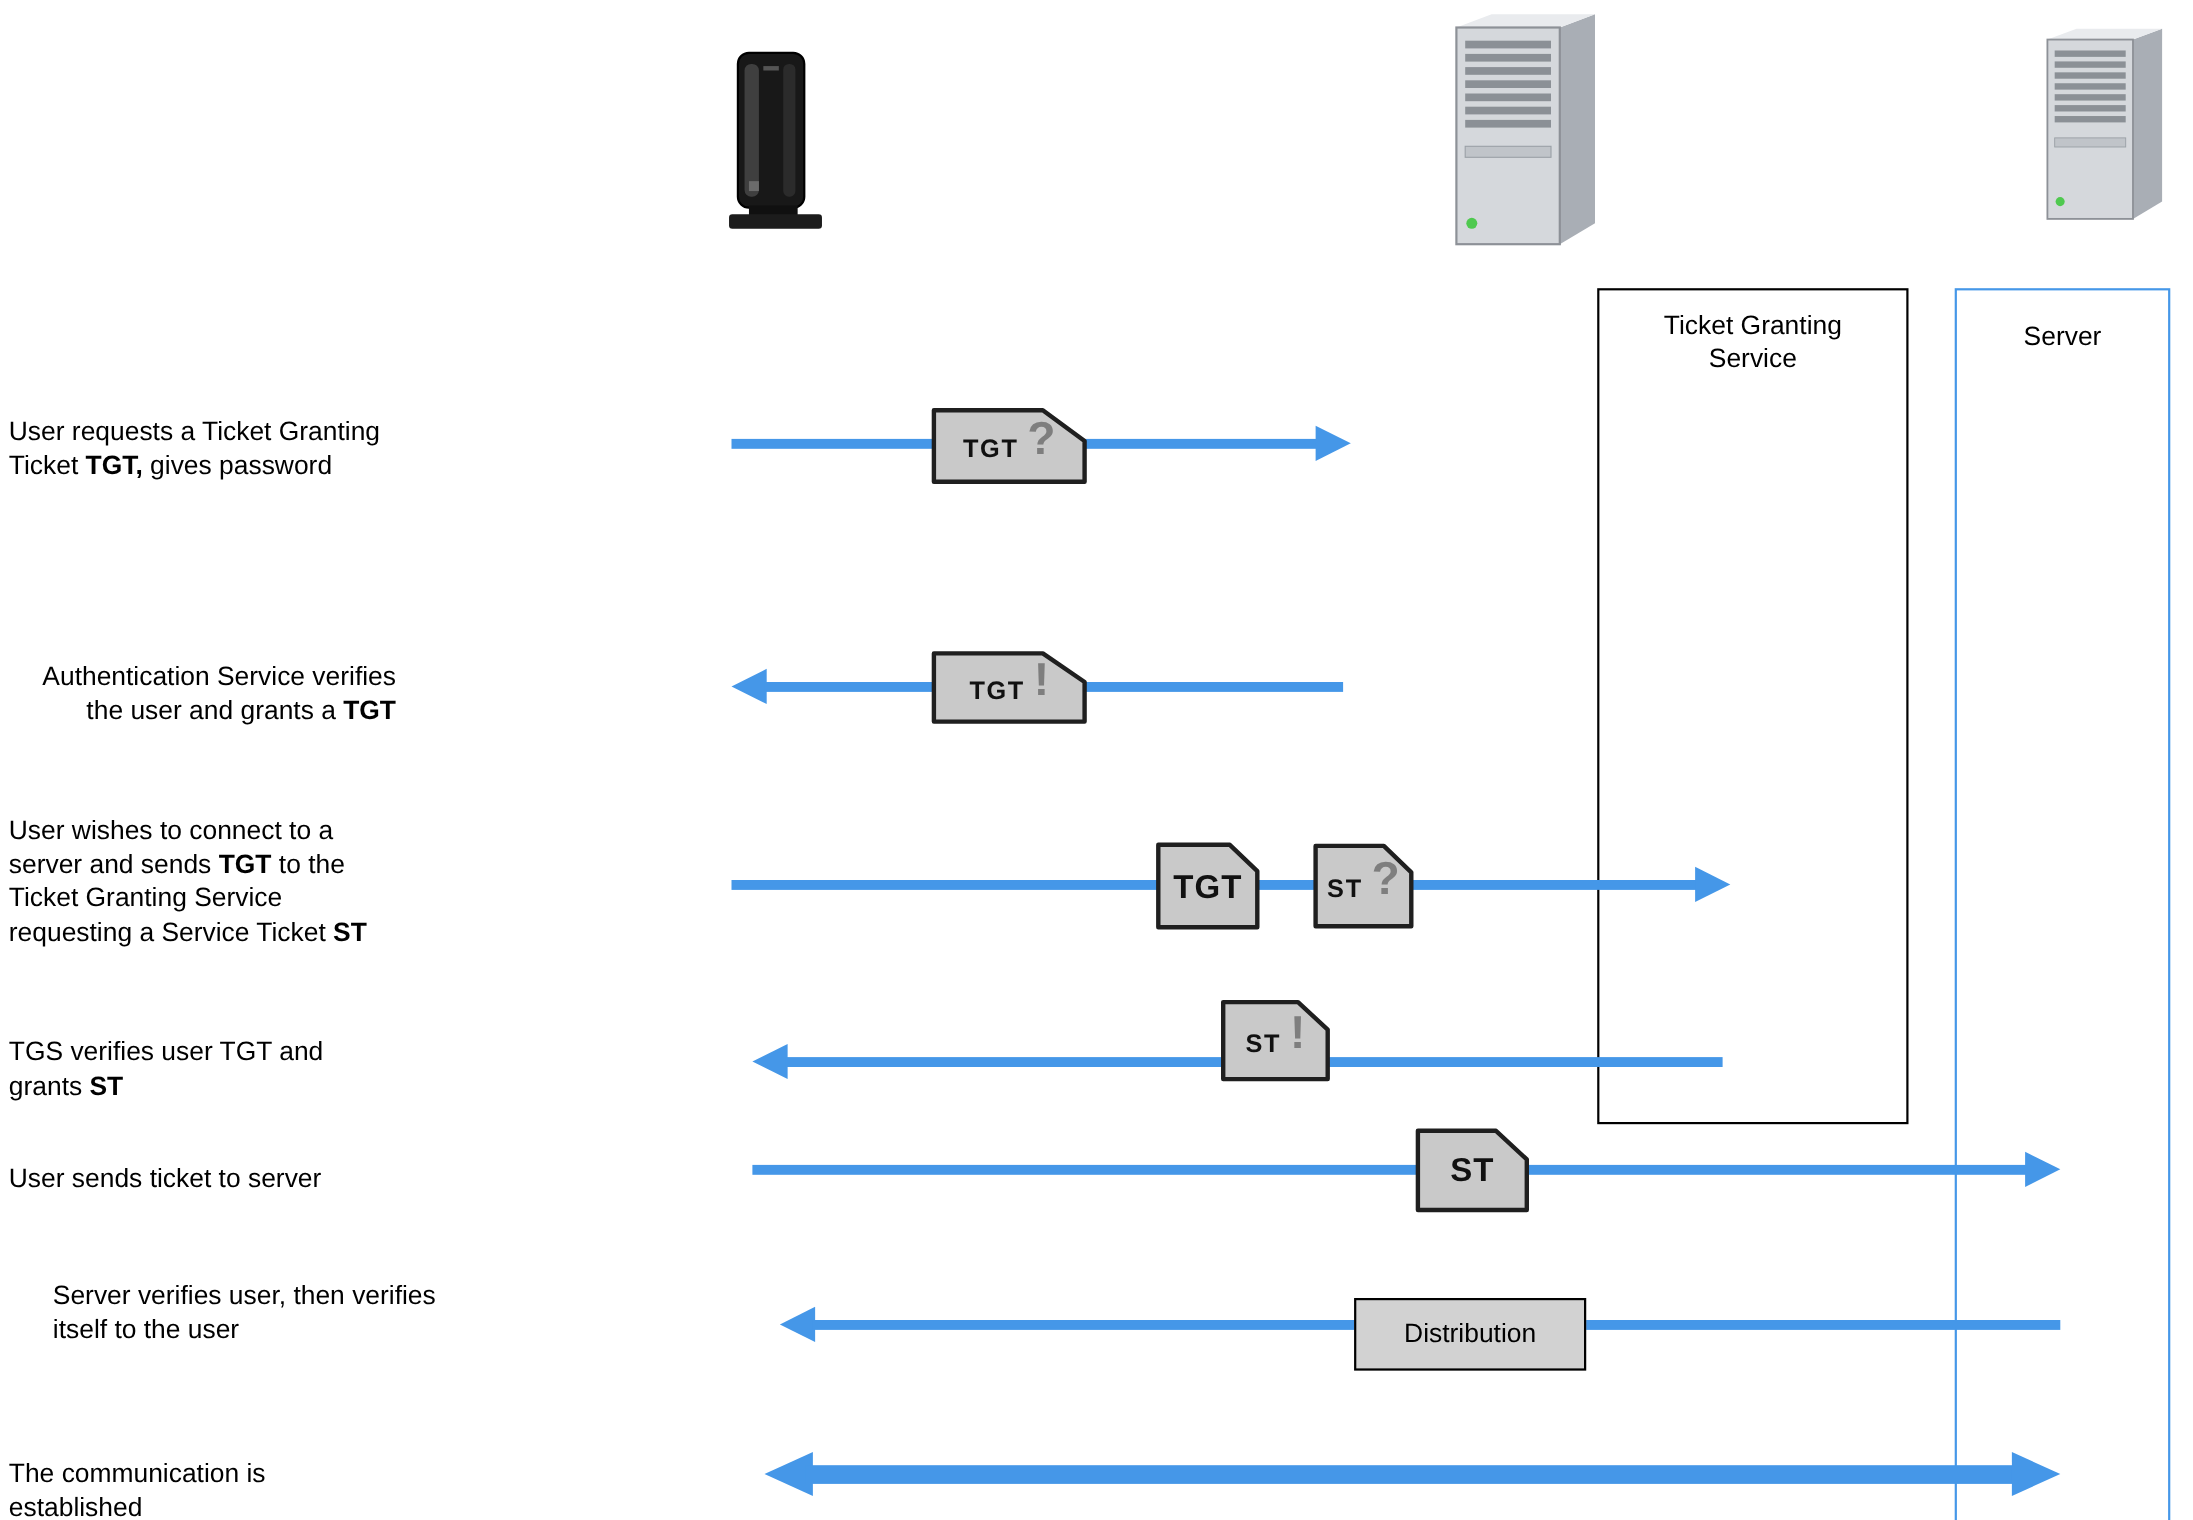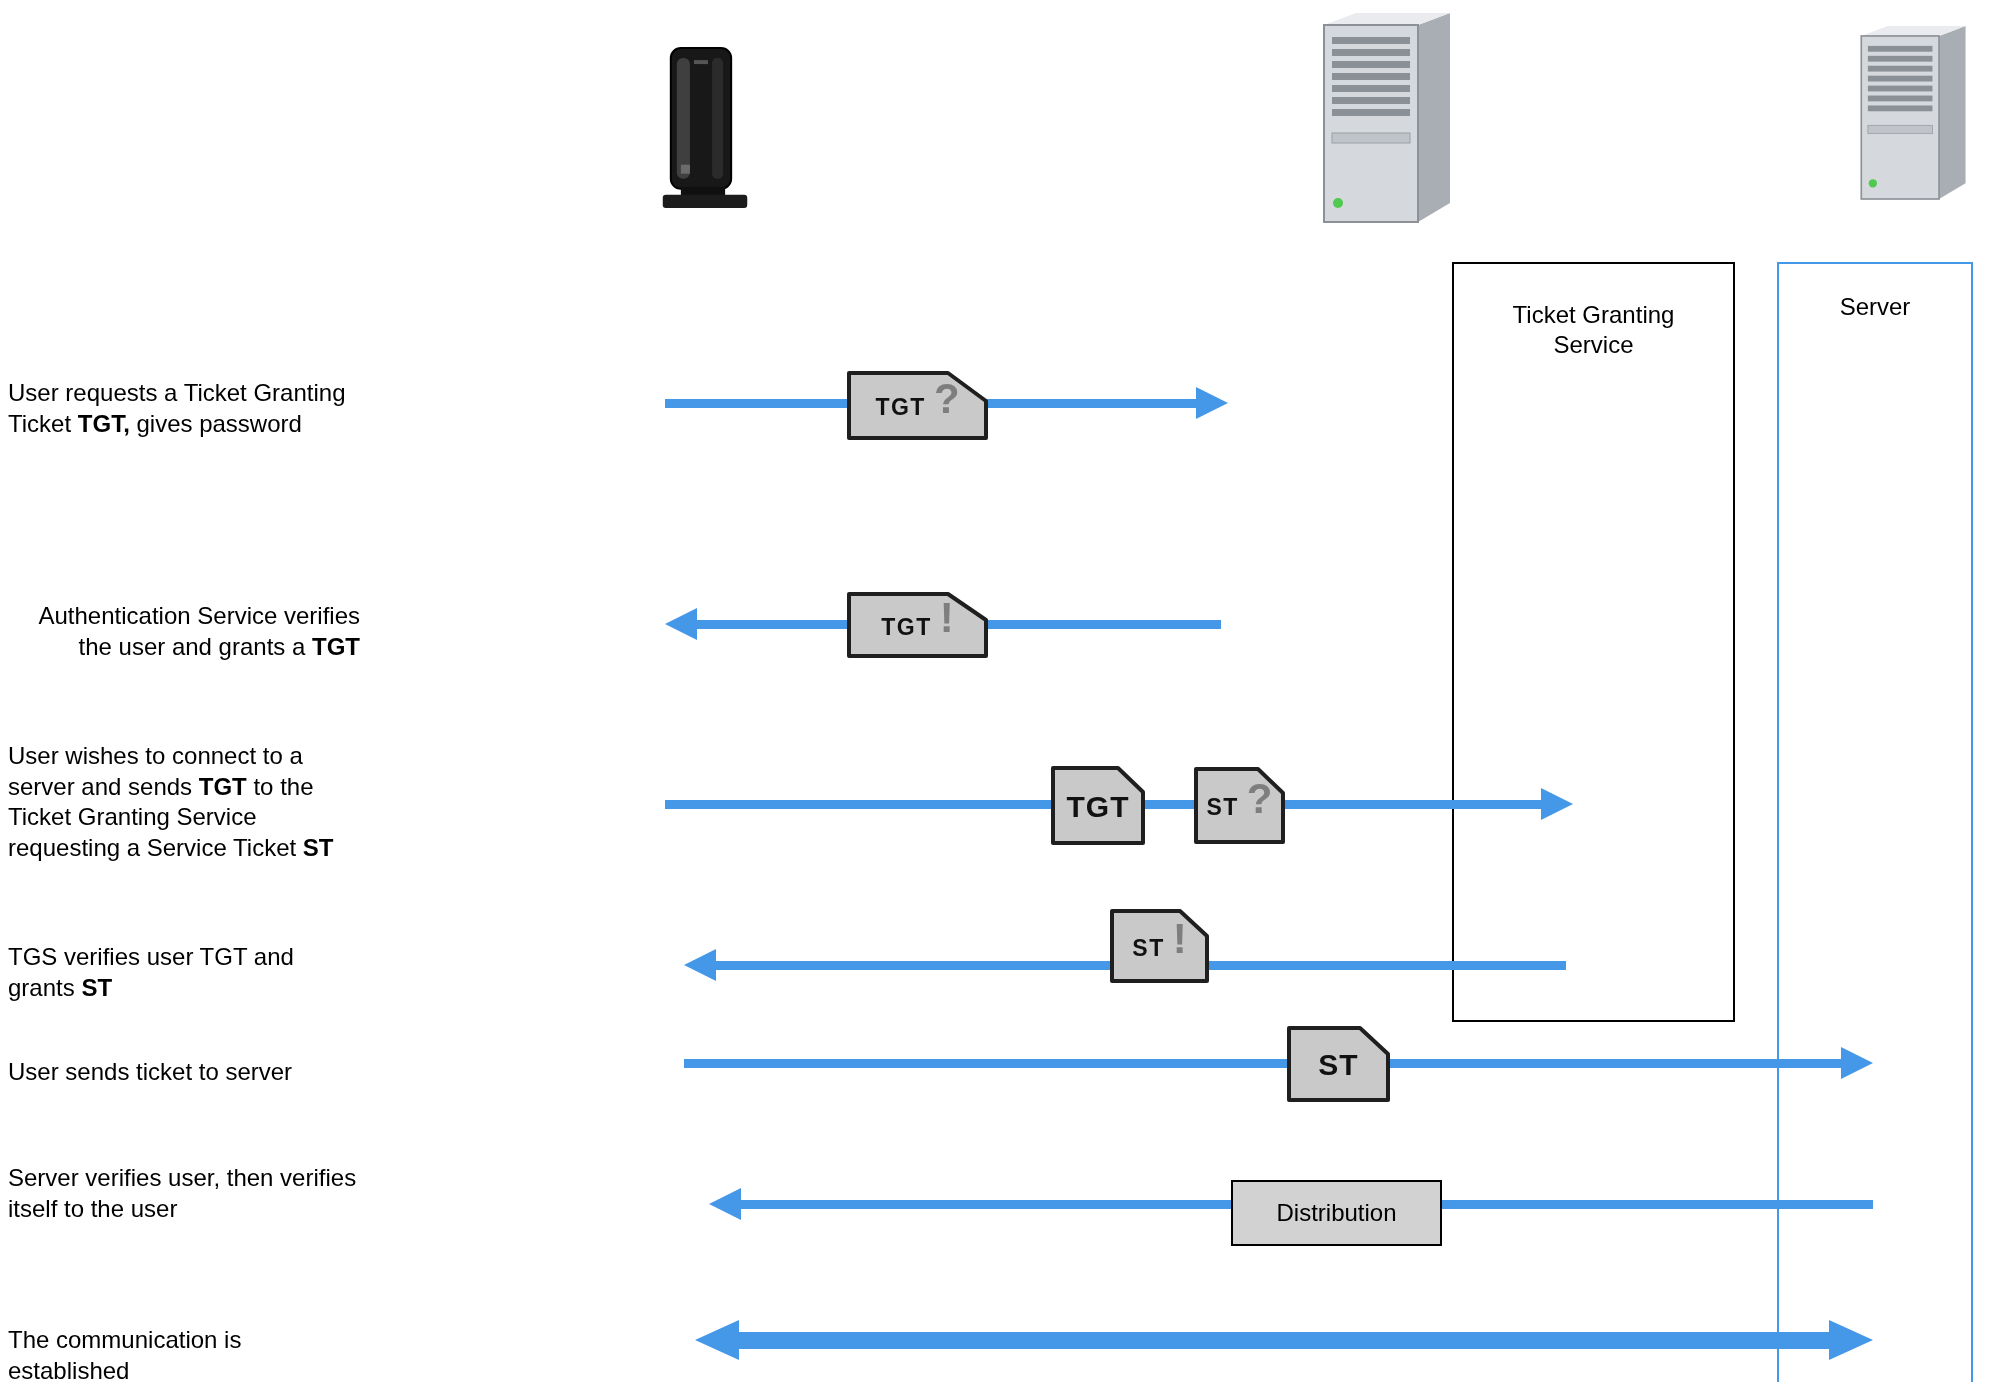--- a/index.html
+++ b/index.html
@@ -120,33 +120,33 @@
       <rect x="18" y="90" width="78" height="7" fill="#8b9096"></rect>
       <rect x="18" y="102" width="78" height="7" fill="#8b9096"></rect>
       <rect x="18" y="126" width="78" height="10" fill="#c0c4c9" stroke="#9aa0a6"></rect>
       <circle cx="24" cy="196" r="5" fill="#4fc94f"></circle>
     </svg>
   </div>
 
 
 
   <div class="lane lane-tgs" style="left:1452px; top:262px; width:283px; height:760px;">
-    <div class="lane-label" style="top:36px; padding:0 32px;">Ticket Granting Service</div>
+    <div class="lane-label" style="top:18px; padding:0 32px;">Ticket Granting Service</div>
   </div>
 
   <div class="lane lane-server" style="left:1777px; top:262px; width:196px; height:1308px;">
     <div class="lane-label" style="top:28px;">Server</div>
   </div>
 
   <div class="step-text" style="top:378px;"><span>User requests a Ticket Granting Ticket </span><span class="b">TGT,</span><span> gives password</span></div>
   <div class="step-text" style="top:601px;text-align:right;"><span>Authentication Service verifies the user and grants a </span><span class="b">TGT</span></div>
   <div class="step-text" style="top:741px;"><span>User wishes to connect to a server and sends </span><span class="b">TGT</span><span> to the Ticket Granting Service requesting a Service Ticket </span><span class="b">ST</span></div>
   <div class="step-text" style="top:942px;"><span>TGS verifies user TGT and grants </span><span class="b">ST</span></div>
   <div class="step-text" style="top:1057px;"><span>User sends ticket to server</span></div>
-  <div class="step-text" style="top:1163px;"><span>Server verifies user, then verifies itself to the user</span></div>
+  <div class="step-text" style="top:1163px;margin-left:40px;"><span>Server verifies user, then verifies itself to the user</span></div>
   <div class="step-text" style="top:1325px;"><span>The communication is established</span></div>
 
   <div>
     <div class="arrow-shaft" style="left:665px; top:399px; width:535px;"></div>
     <div class="head-right" style="left:1196px; top:387px;"></div>
   </div>
 
   <div>
     <div class="head-left" style="left:665px; top:608px;"></div>
     <div class="arrow-shaft" style="left:695px; top:620px; width:526px;"></div>

